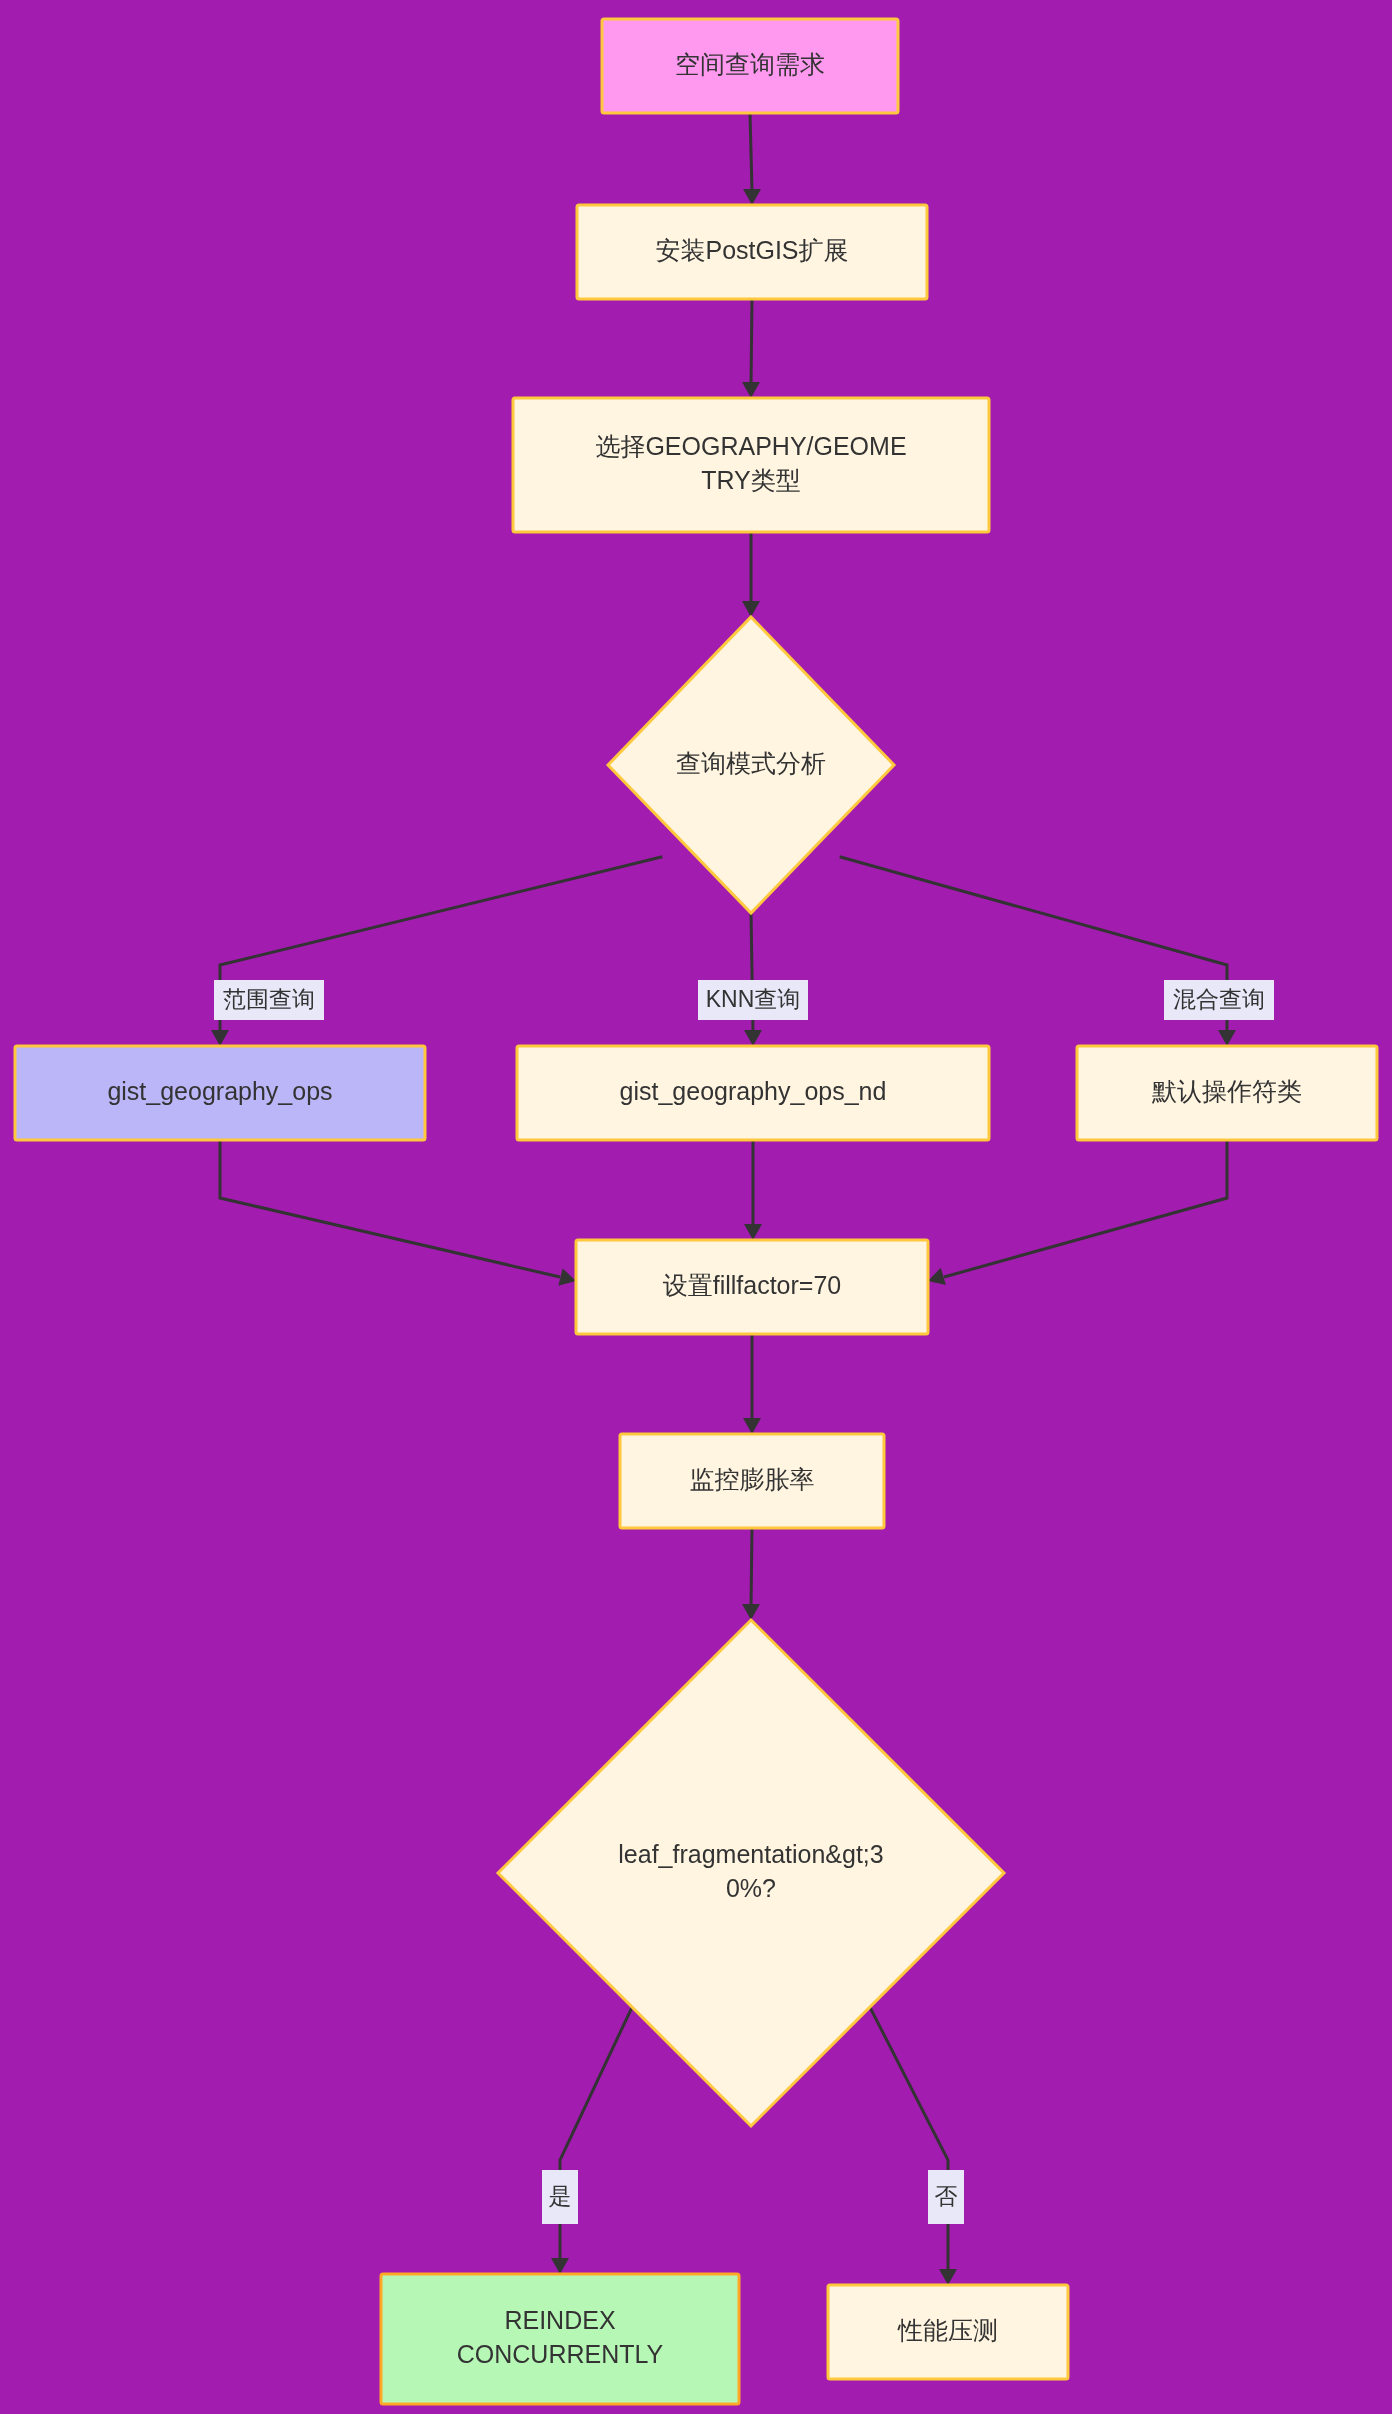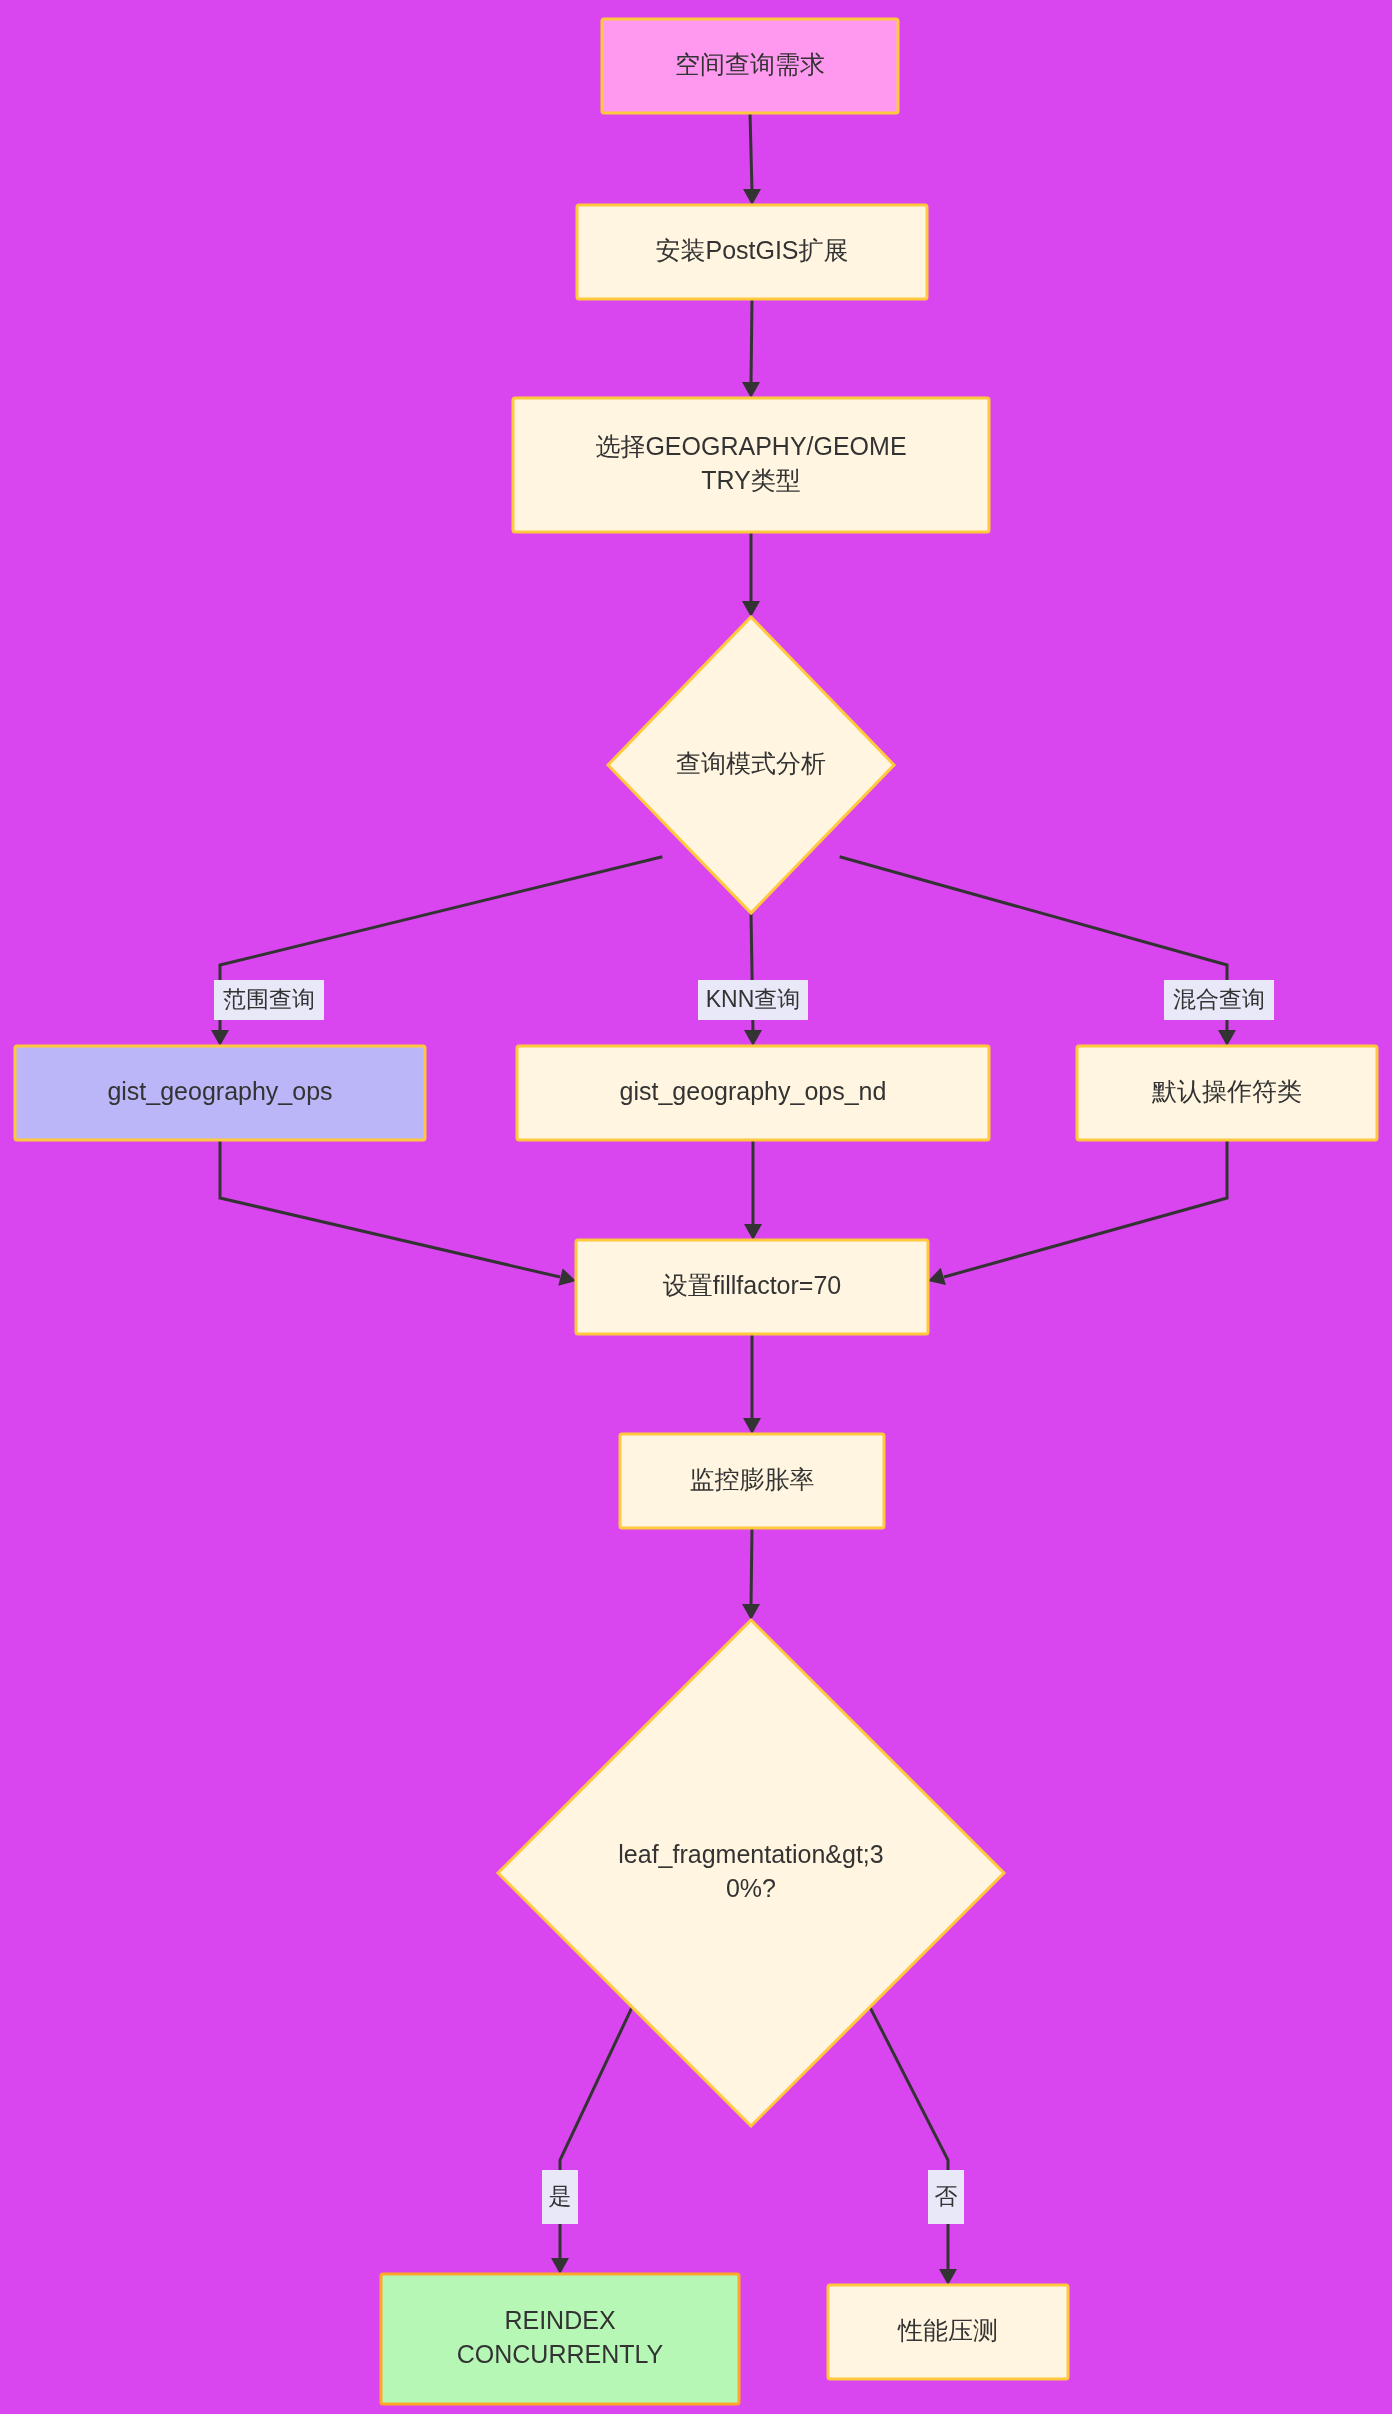--- a/index.html
+++ b/index.html
@@ -10,21 +10,21 @@
   body {
     width: 1392px;
     height: 2414px;
     overflow: hidden;
     font-family: "Liberation Sans", "DejaVu Sans", sans-serif;
   }
   #diagram-root {
     position: relative;
     width: 1392px;
     height: 2414px;
-    background: #d946ef;
+    background: #a21caf;
   }
   svg#flow-svg {
     display: block;
     width: 1392px;
     height: 2414px;
   }
   .node-rect {
     stroke-width: 3px;
   }
   .node-poly {

